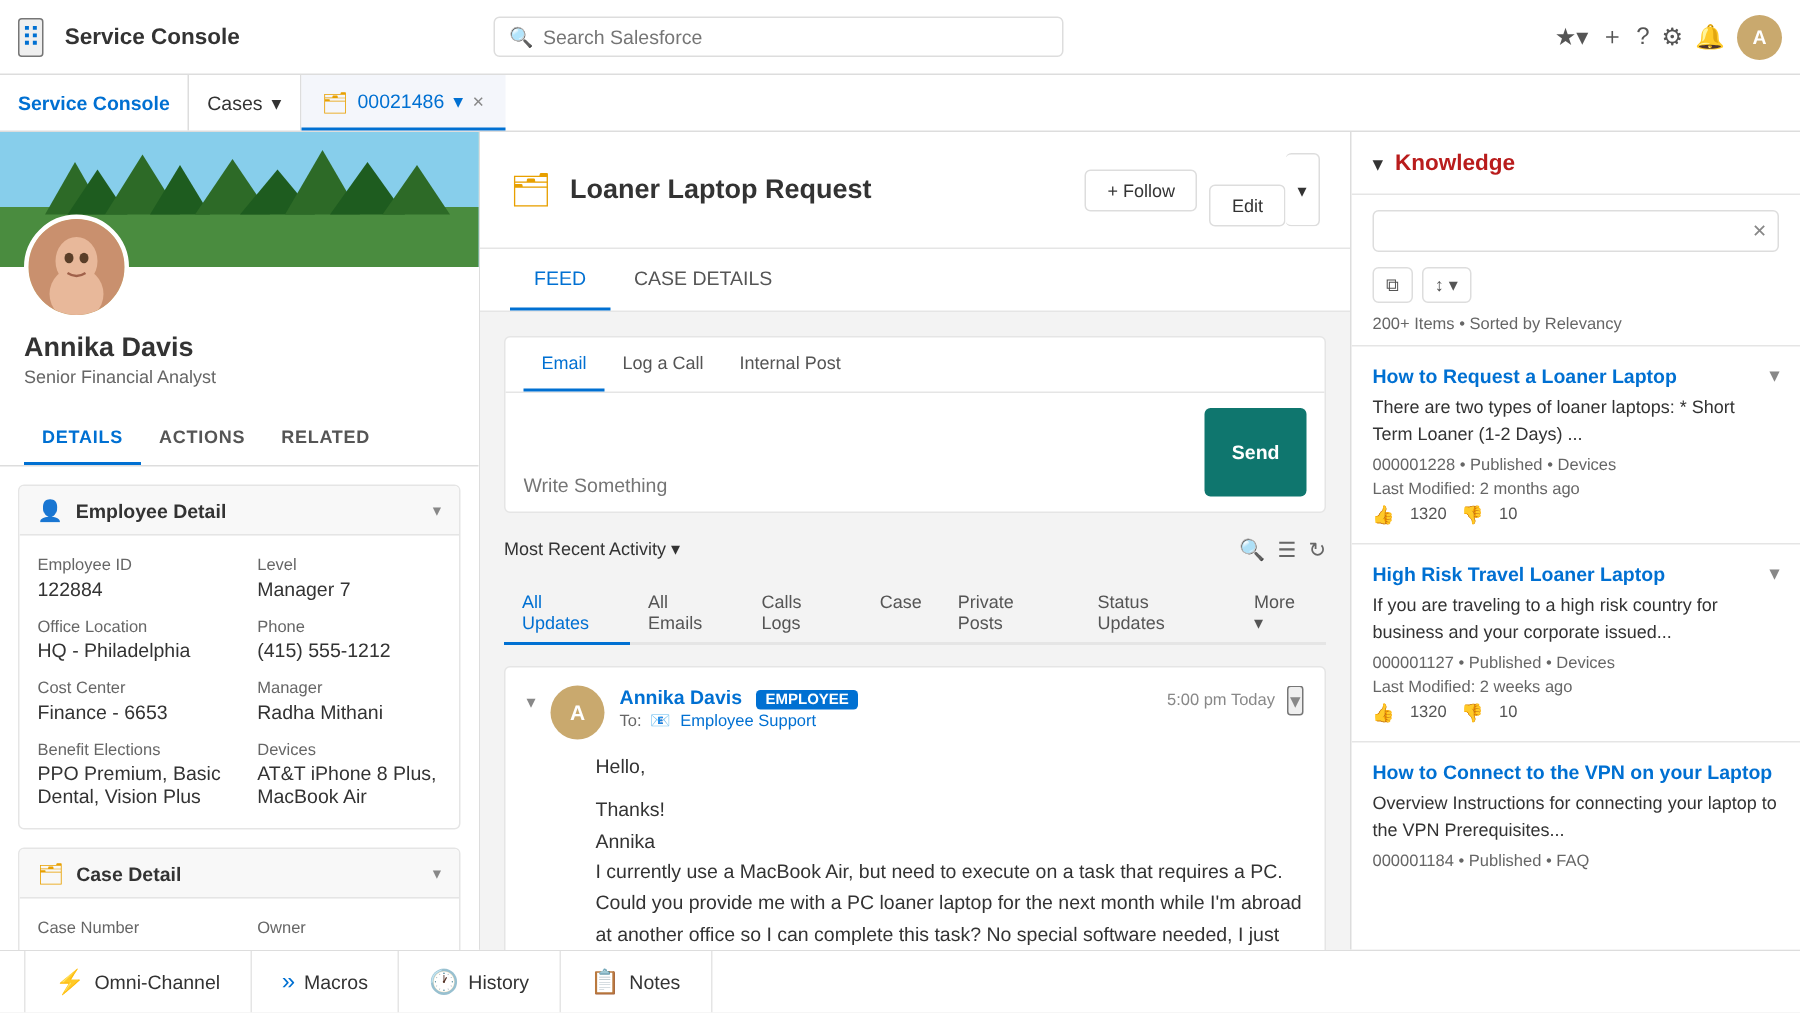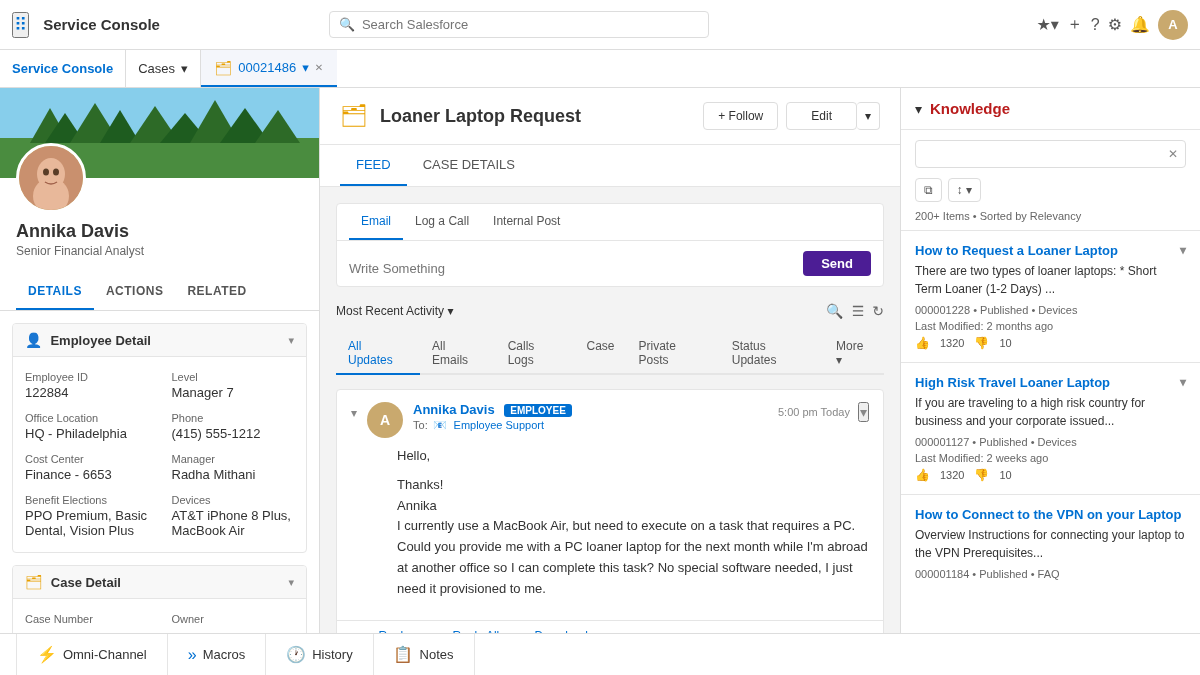--- a/index.html
+++ b/index.html
@@ -186,27 +186,28 @@
     .btn-follow {
       padding: 6px 14px;
       border: 1px solid #ddd;
       border-radius: 4px;
       background: #fff;
       font-size: 12px;
       color: #333;
       cursor: pointer;
     }
     .btn-edit {
-      padding: 6px 24px;
+      padding: 6px 14px;
       border: 1px solid #ddd;
       border-radius: 4px;
       background: #fff;
       font-size: 12px;
       color: #333;
       cursor: pointer;
+      margin-top: 21px;
     }
     .btn-edit-caret {
       padding: 6px 8px;
       border: 1px solid #ddd;
       border-radius: 4px;
       background: #fff;
       font-size: 12px;
       color: #333;
       cursor: pointer;
       border-left: none;
@@ -261,22 +262,22 @@
       gap: 10px;
     }
     .compose-input {
       flex: 1;
       border: none;
       outline: none;
       font-size: 13px;
       color: #777;
     }
     .btn-send {
-      padding: 5px 18px;
-      background: #4c1d95;
+      padding: 22px 18px;
+      background: #0f766e;
       color: #fff;
       border: none;
       border-radius: 4px;
       font-size: 13px;
       cursor: pointer;
       font-weight: 600;
     }
 
     
     .activity-filter {

